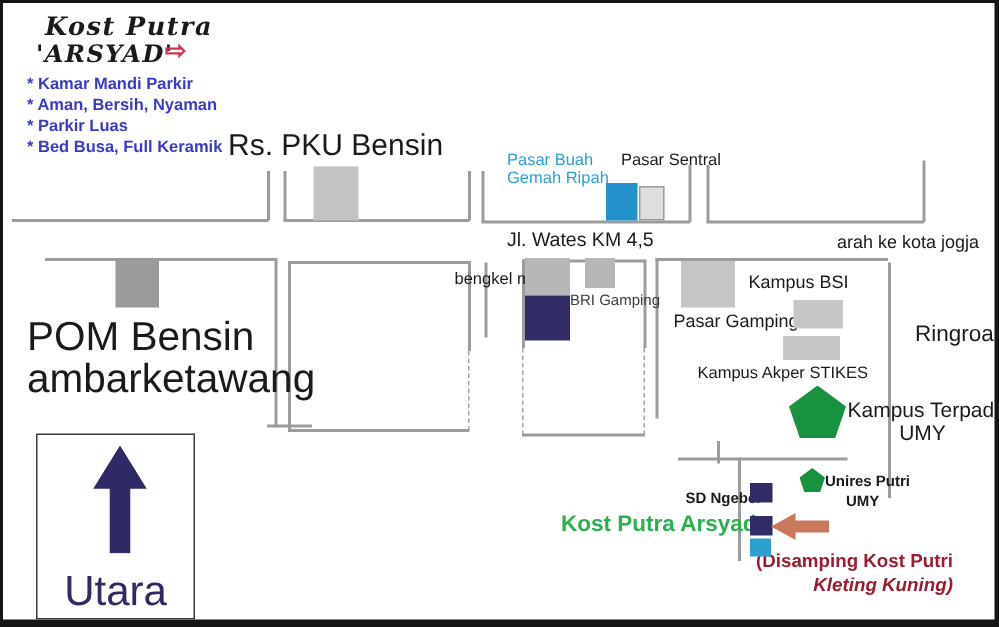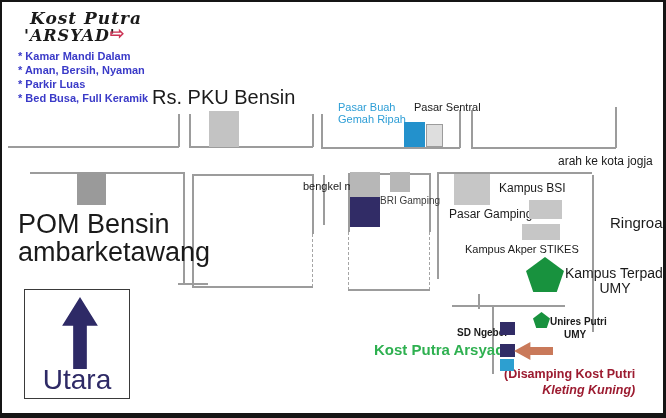--- a/index.html
+++ b/index.html
@@ -65,34 +65,35 @@
     <div class="road-v" style="left:490px;top:303px;height:69px;"></div>
 
     <div class="road-v" style="left:590px;top:173px;height:157px;"></div>
   </div>
 
   <div class="lbl title-script" style="left:28px;top:7px;font-size:17px;letter-spacing:1px;">Kost Putra</div>
   <div class="lbl title-script" style="left:22px;top:25px;font-size:16px;letter-spacing:1px;">'ARSYAD'</div>
   <div class="lbl" style="left:108px;top:22px;font-size:17px;color:#cc3355;font-weight:bold;">⇨</div>
 
   <div style="position:absolute;left:16px;top:47px;font-size:11px;font-weight:bold;color:#3a3ac8;line-height:14px;">
-    <div>* Kamar Mandi Dalam</div>
+    <div>* Kamar Mandi Parkir</div>
     <div>* Aman, Bersih, Nyaman</div>
     <div>* Parkir Luas</div>
     <div>* Bed Busa, Full Keramik</div>
   </div>
 
   <div class="lbl" style="left:150px;top:84px;font-size:20px;">Rs. PKU Bensin</div>
 
   <div class="lbl" style="left:336px;top:99px;font-size:11px;color:#2e9ed6;">
     <div>Pasar Buah</div>
     <div>Gemah Ripah</div>
   </div>
   <div class="lbl" style="left:412px;top:99px;font-size:11px;">Pasar Sentral</div>
 
+  <div class="lbl" style="left:336px;top:151px;font-size:13px;font-weight:500;">Jl. Wates KM 4,5</div>
   <div class="lbl" style="left:556px;top:153px;font-size:12px;">arah ke kota jogja</div>
 
   <div class="lbl" style="left:16px;top:208px;font-size:27px;line-height:28px;">
     <div>POM Bensin</div>
     <div>ambarketawang</div>
   </div>
 
   <div class="lbl" style="left:301px;top:178px;font-size:11px;">bengkel motor</div>
   <div class="lbl" style="left:378px;top:193px;font-size:10px;color:#3c3c3c;">BRI Gamping</div>
 
@@ -137,19 +138,19 @@
   <div class="pent" style="left:524px;top:255px;width:38px;height:35px;background:#18923e;"></div>
   <div class="pent" style="left:531px;top:310px;width:17px;height:16px;background:#18923e;"></div>
 
   <div class="bldg" style="left:498px;top:320px;width:15px;height:13px;background:#312c66;"></div>
   <div class="bldg" style="left:498px;top:342px;width:15px;height:13px;background:#312c66;"></div>
   <div class="bldg" style="left:498px;top:357px;width:14px;height:12px;background:#2d9fd0;"></div>
 
   <div style="position:absolute;left:512px;top:340px;width:39px;height:18px;background:#c9795a;
               clip-path:polygon(0 50%,42% 0,42% 28%,100% 28%,100% 72%,42% 72%,42% 100%);"></div>
 
-  <div style="position:absolute;left:22px;top:287px;width:106px;height:110px;border:1.5px solid #3a3a3a;box-sizing:border-box;">
+  <div style="position:absolute;left:22px;top:287px;width:106px;height:124px;border:1.5px solid #3a3a3a;box-sizing:border-box;">
     <div style="position:absolute;left:36px;top:7px;width:38px;height:72px;background:#2e2a66;
                 clip-path:polygon(50% 0,97% 40%,68% 40%,68% 100%,32% 100%,32% 40%,3% 40%);"></div>
     <div class="lbl" style="left:0;right:0;bottom:3px;text-align:center;font-size:28px;color:#2e2a66;">Utara</div>
   </div>
 
 </div>
 
 </body></html>

